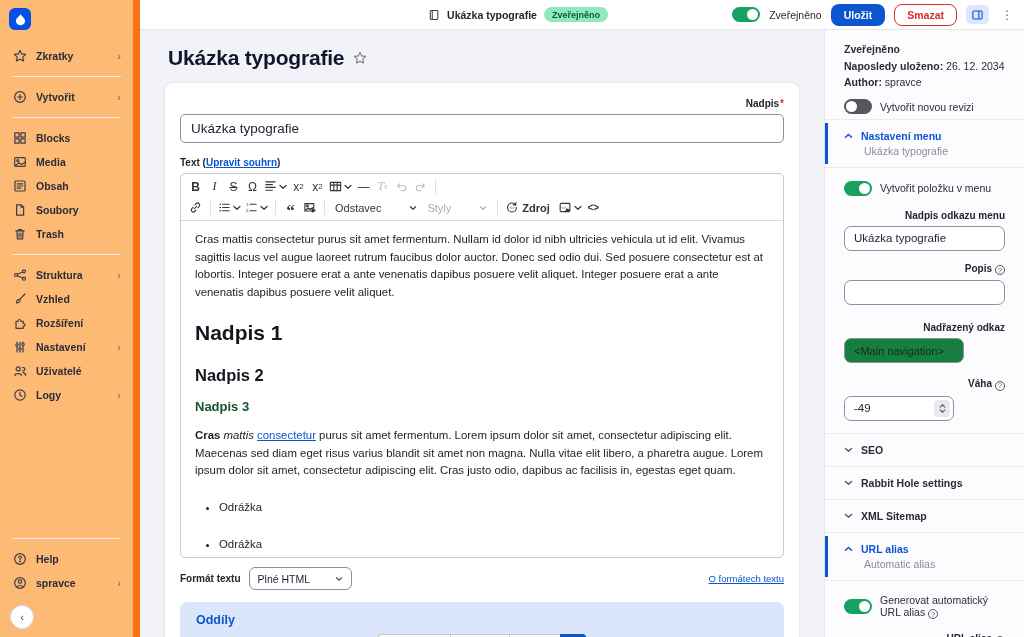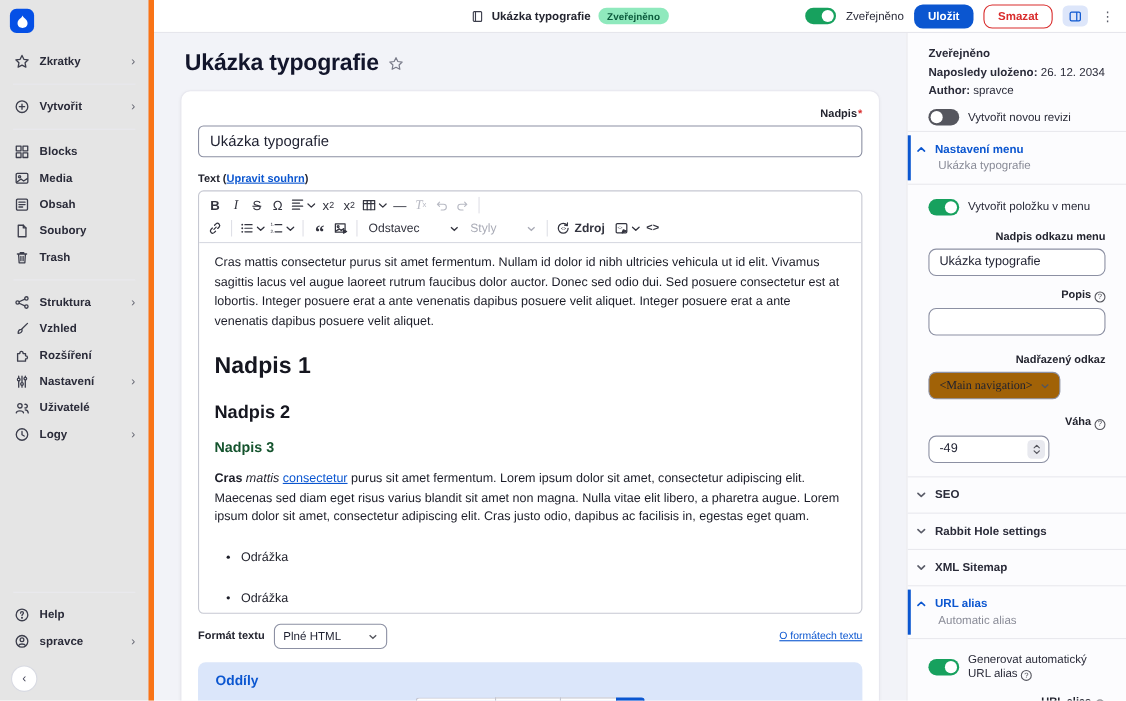--- a/index.html
+++ b/index.html
@@ -1,20 +1,20 @@
 <!DOCTYPE html>
 <html><head>
 <meta charset="utf-8">
 <style>
   * { box-sizing: border-box; margin: 0; padding: 0; }
   html,body { width:1024px; height:637px; overflow:hidden; font-family:"Liberation Sans",sans-serif; background:#fff; color:#222330; }
   .app { display:flex; width:1024px; height:637px; }
 
   
-  .sidebar { width:140px; flex:none; background:#e5e5e5; border-right:5px solid #f97316; display:flex; flex-direction:column; padding:6px 0 8px; }
+  .sidebar { width:140px; flex:none; background:#fdba74; border-right:7px solid #f97316; display:flex; flex-direction:column; padding:6px 0 8px; }
   .logo { width:22px; height:22px; background:#0550e6; border-radius:6px; margin:2px 0 14px 9px; display:flex; align-items:center; justify-content:center; cursor:pointer; }
   .nav-item { display:flex; align-items:center; gap:9px; padding:0 12px 0 13px; height:24px; font-size:10.5px; font-weight:700; color:#2a2b39; cursor:pointer; }
   .nav-item .nicon { width:14px; height:14px; flex:none; display:flex; align-items:center; justify-content:center; color:#3c3e4c; }
   .nav-item .chev { margin-left:auto; color:#60626e; font-size:11px; font-weight:400; }
   .sb-div { border:none; border-top:1px solid #e9e9ee; margin:8px 12px; }
   .sb-footer { margin-top:auto; }
   .collapse-btn { width:24px; height:24px; border-radius:50%; border:1px solid #d8dae2; background:#fff; color:#45475a; margin:10px 0 0 10px; display:flex; align-items:center; justify-content:center; font-size:11px; cursor:pointer; }
   svg.ic { stroke:#3c3e4c; fill:none; stroke-width:1.2; stroke-linecap:round; stroke-linejoin:round; }
 
   
@@ -83,32 +83,32 @@
   .seg button.plus { background:#0b56d0; color:#fff; font-weight:700; border:1px solid #0b56d0; border-radius:0 3px 3px 0; min-width:26px; }
 
   
   .panel { width:200px; flex:none; background:#fcfcfe; border-left:1px solid #e6e6ec; overflow:hidden; font-size:10.5px; padding-top:13px; }
   .pblock { padding:0 19px; }
   .pmeta div { margin-bottom:4.5px; color:#2a2b39; }
   .pmeta b { font-weight:700; }
   .prow-toggle { display:flex; align-items:center; gap:8px; margin:11px 0 13px; }
   .prow-toggle .ptext { color:#2a2b39; }
   .p-div { border:none; border-top:1px solid #e9e9ee; margin:0; }
-  .psec { position:relative; padding:10px 8px; cursor:pointer; }
+  .psec { position:relative; padding:10px 19px; cursor:pointer; }
   .psec .sec-head { display:flex; align-items:center; gap:8px; font-weight:700; color:#2a2b39; }
   .psec.active .sec-head { color:#0b56d0; }
   .psec.active::before { content:''; position:absolute; left:0; top:3px; bottom:3px; width:3px; background:#0b56d0; }
   .psec .sec-sub { color:#8a8c98; margin:3px 0 0 20px; font-weight:400; }
   .pchev { display:flex; flex:none; }
   .pchev svg { stroke:#5a5c68; fill:none; stroke-width:1.5; stroke-linecap:round; stroke-linejoin:round; }
   .psec.active .pchev svg { stroke:#0b56d0; }
   .pfield { padding:0 19px; margin-bottom:12px; }
   .pfield .fld-label { margin-bottom:5px; }
   .p-input { width:100%; height:25px; border:1px solid #8c90a3; border-radius:7px; padding:0 9px; font-size:11.5px; font-family:inherit; color:#1e2030; background:#fff; }
-  .p-select { display:flex; align-items:center; justify-content:space-between; width:120px; height:25px; border:1px solid #8c90a3; border-radius:7px; padding:0 9px; font-size:11px; color:#1e2030; background:#a16207; cursor:pointer;font-family:Liberation Serif, serif; }
+  .p-select { display:flex; align-items:center; justify-content:space-between; width:120px; height:25px; border:1px solid #8c90a3; border-radius:7px; padding:0 9px; font-size:11px; color:#1e2030; background:#15803d; cursor:pointer; }
   .weight-wrap { position:relative; width:110px; }
   .weight-wrap .p-input { padding-right:24px; }
   .spin { position:absolute; right:4px; top:4px; width:16px; height:17px; background:#e8e9ef; border-radius:4px; display:flex; flex-direction:column; align-items:center; justify-content:center; gap:1px; cursor:pointer; }
   .spin svg { stroke:#55565e; fill:none; stroke-width:1.3; stroke-linecap:round; }
   .qmark { display:inline-flex; width:10px; height:10px; border:1px solid #55565e; border-radius:50%; color:#55565e; font-size:7px; align-items:center; justify-content:center; font-weight:400; vertical-align:-1px; margin-left:3px; }
 </style>
 </head>
 <body>
 
 <div class="app">

